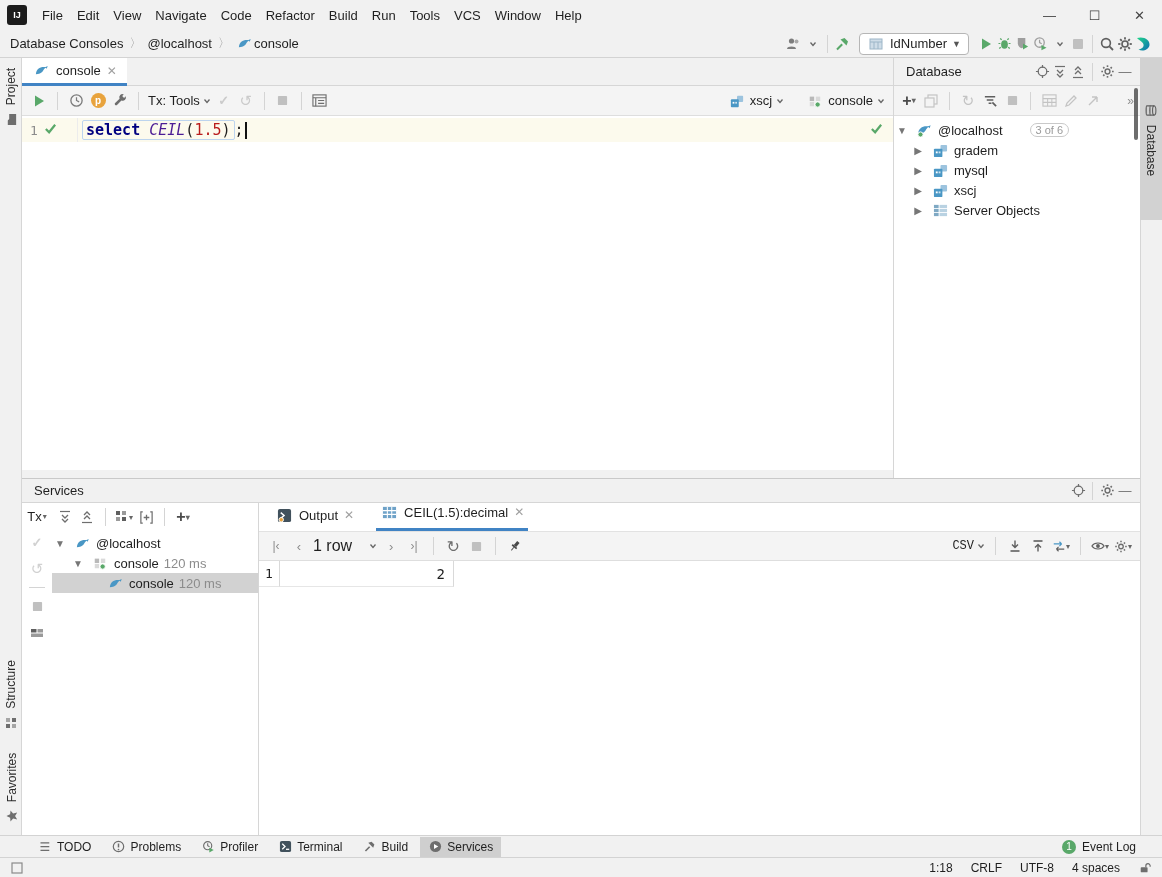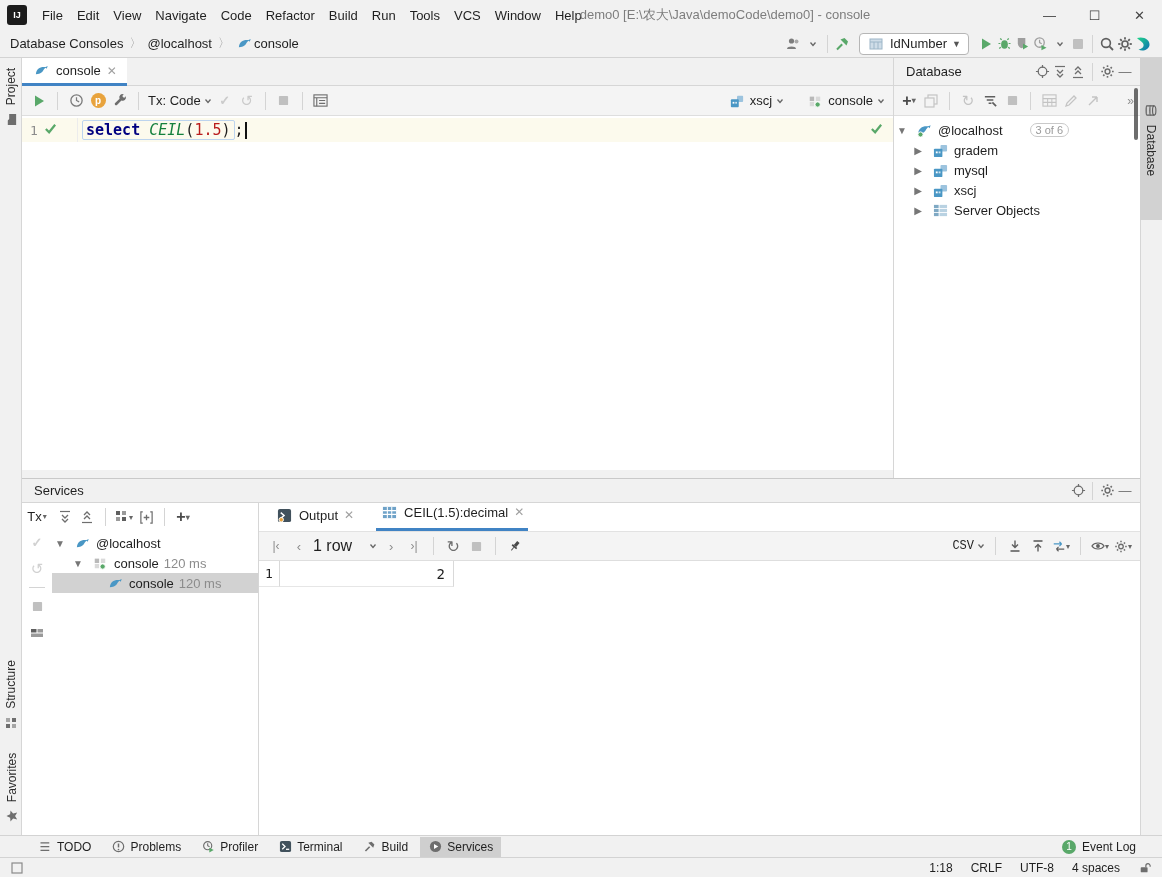--- a/index.html
+++ b/index.html
@@ -49,21 +49,21 @@
   .tab-close { color:#a0a0a0; font-size:12px; }
   #ed-toolbar { left:22px; top:86px; width:871px; height:30px; background:#f4f4f4; border-bottom:1px solid #dedede;
     display:flex; align-items:center; padding:0 8px; gap:4px; }
   #editor { left:22px; top:116px; width:871px; height:354px; background:#fff; font-family:"DejaVu Sans Mono", monospace; }
   #caret-line { left:0; top:2px; width:871px; height:24px; background:#fcfaed; position:absolute; }
   #gutter { position:absolute; left:0; top:2px; width:56px; height:24px; display:flex; align-items:center;
     padding-left:8px; gap:6px; border-right:1px solid #ececec; }
   #code-line { position:absolute; left:60px; top:2px; height:24px; display:flex; align-items:center; font-size:15px; }
   #stmt-box { border:1px solid #bcd4ee; border-radius:2px; padding:0 3px; display:inline-flex; }
   .kw { color:#000080; font-weight:bold; }
-  .fn { color:#15803d; font-style:italic; }
+  .fn { color:#4c1d95; font-style:italic; }
   .num { color:#b91c1c; }
   .caret { width:2px; height:17px; background:#111; margin-left:1px; }
   #insp-ok { position:absolute; right:10px; top:6px; }
   #splitter-h { left:22px; top:470px; width:1118px; height:8px; background:#f1f1f1; }
 
   
   #db-panel { left:893px; top:58px; width:247px; height:777px; background:#fff; border-left:1px solid #d6d6d6; }
   .tw-header { height:28px; background:#f1f1f1; border-bottom:1px solid #d6d6d6; display:flex; align-items:center; padding:0 6px 0 12px; }
   #db-toolbar { height:30px; background:#f4f4f4; border-bottom:1px solid #dedede; display:flex; align-items:center; padding:0 6px; gap:4px; }
   .tree { padding-top:4px; }
@@ -116,21 +116,20 @@
   <div class="menu-item">View</div>
   <div class="menu-item">Navigate</div>
   <div class="menu-item">Code</div>
   <div class="menu-item">Refactor</div>
   <div class="menu-item">Build</div>
   <div class="menu-item">Run</div>
   <div class="menu-item">Tools</div>
   <div class="menu-item">VCS</div>
   <div class="menu-item">Window</div>
   <div class="menu-item">Help</div>
-  <div id="win-title">demo0 [E:\农大\Java\demoCode\demo0] - console</div>
   <div id="winbtns">
     <div class="winbtn">—</div>
     <div class="winbtn">☐</div>
     <div class="winbtn">✕</div>
   </div>
 </div>
 
 <div id="toolbar2" class="abs">
   <span>Database Consoles</span>
   <span class="crumb-sep">〉</span>
@@ -315,21 +314,21 @@
   <span class="i">
     <span style="width:15px;height:15px;border-radius:50%;background:#e8a33d;color:#fff;font-size:10px;font-weight:bold;display:flex;align-items:center;justify-content:center;">p</span>
   </span>
   <span class="i">
     <svg width="15" height="15" viewBox="0 0 16 16">
         <path d="M13.5 3.5 A3.4 3.4 0 0 1 9 8 L4 13 A1.5 1.5 0 0 1 2 11 L7 6 A3.4 3.4 0 0 1 11.5 1.5 L9.8 3.2 L11.8 5.2 Z" fill="#6e6e6e"></path>
       </svg>
   </span>
   <div class="sep-v"></div>
   <span class="row" style="gap:3px;">
-    <span>Tx: Code</span>
+    <span>Tx: Tools</span>
     <svg width="8" height="8" viewBox="0 0 8 8">
         <path d="M1.5 2.5 L4 5.5 L6.5 2.5" fill="none" stroke="#666" stroke-width="1.3"></path>
       </svg>
   </span>
   <span class="i dim" style="color:#9a9a9a;font-weight:bold;">✓</span>
   <span class="i dim" style="color:#9a9a9a;font-size:15px;">↺</span>
   <div class="sep-v"></div>
   <span class="i">
     <svg width="11" height="11" viewBox="0 0 12 12">
         <rect x="1" y="1" width="10" height="10" rx="1" fill="#c0c0c0"></rect>

